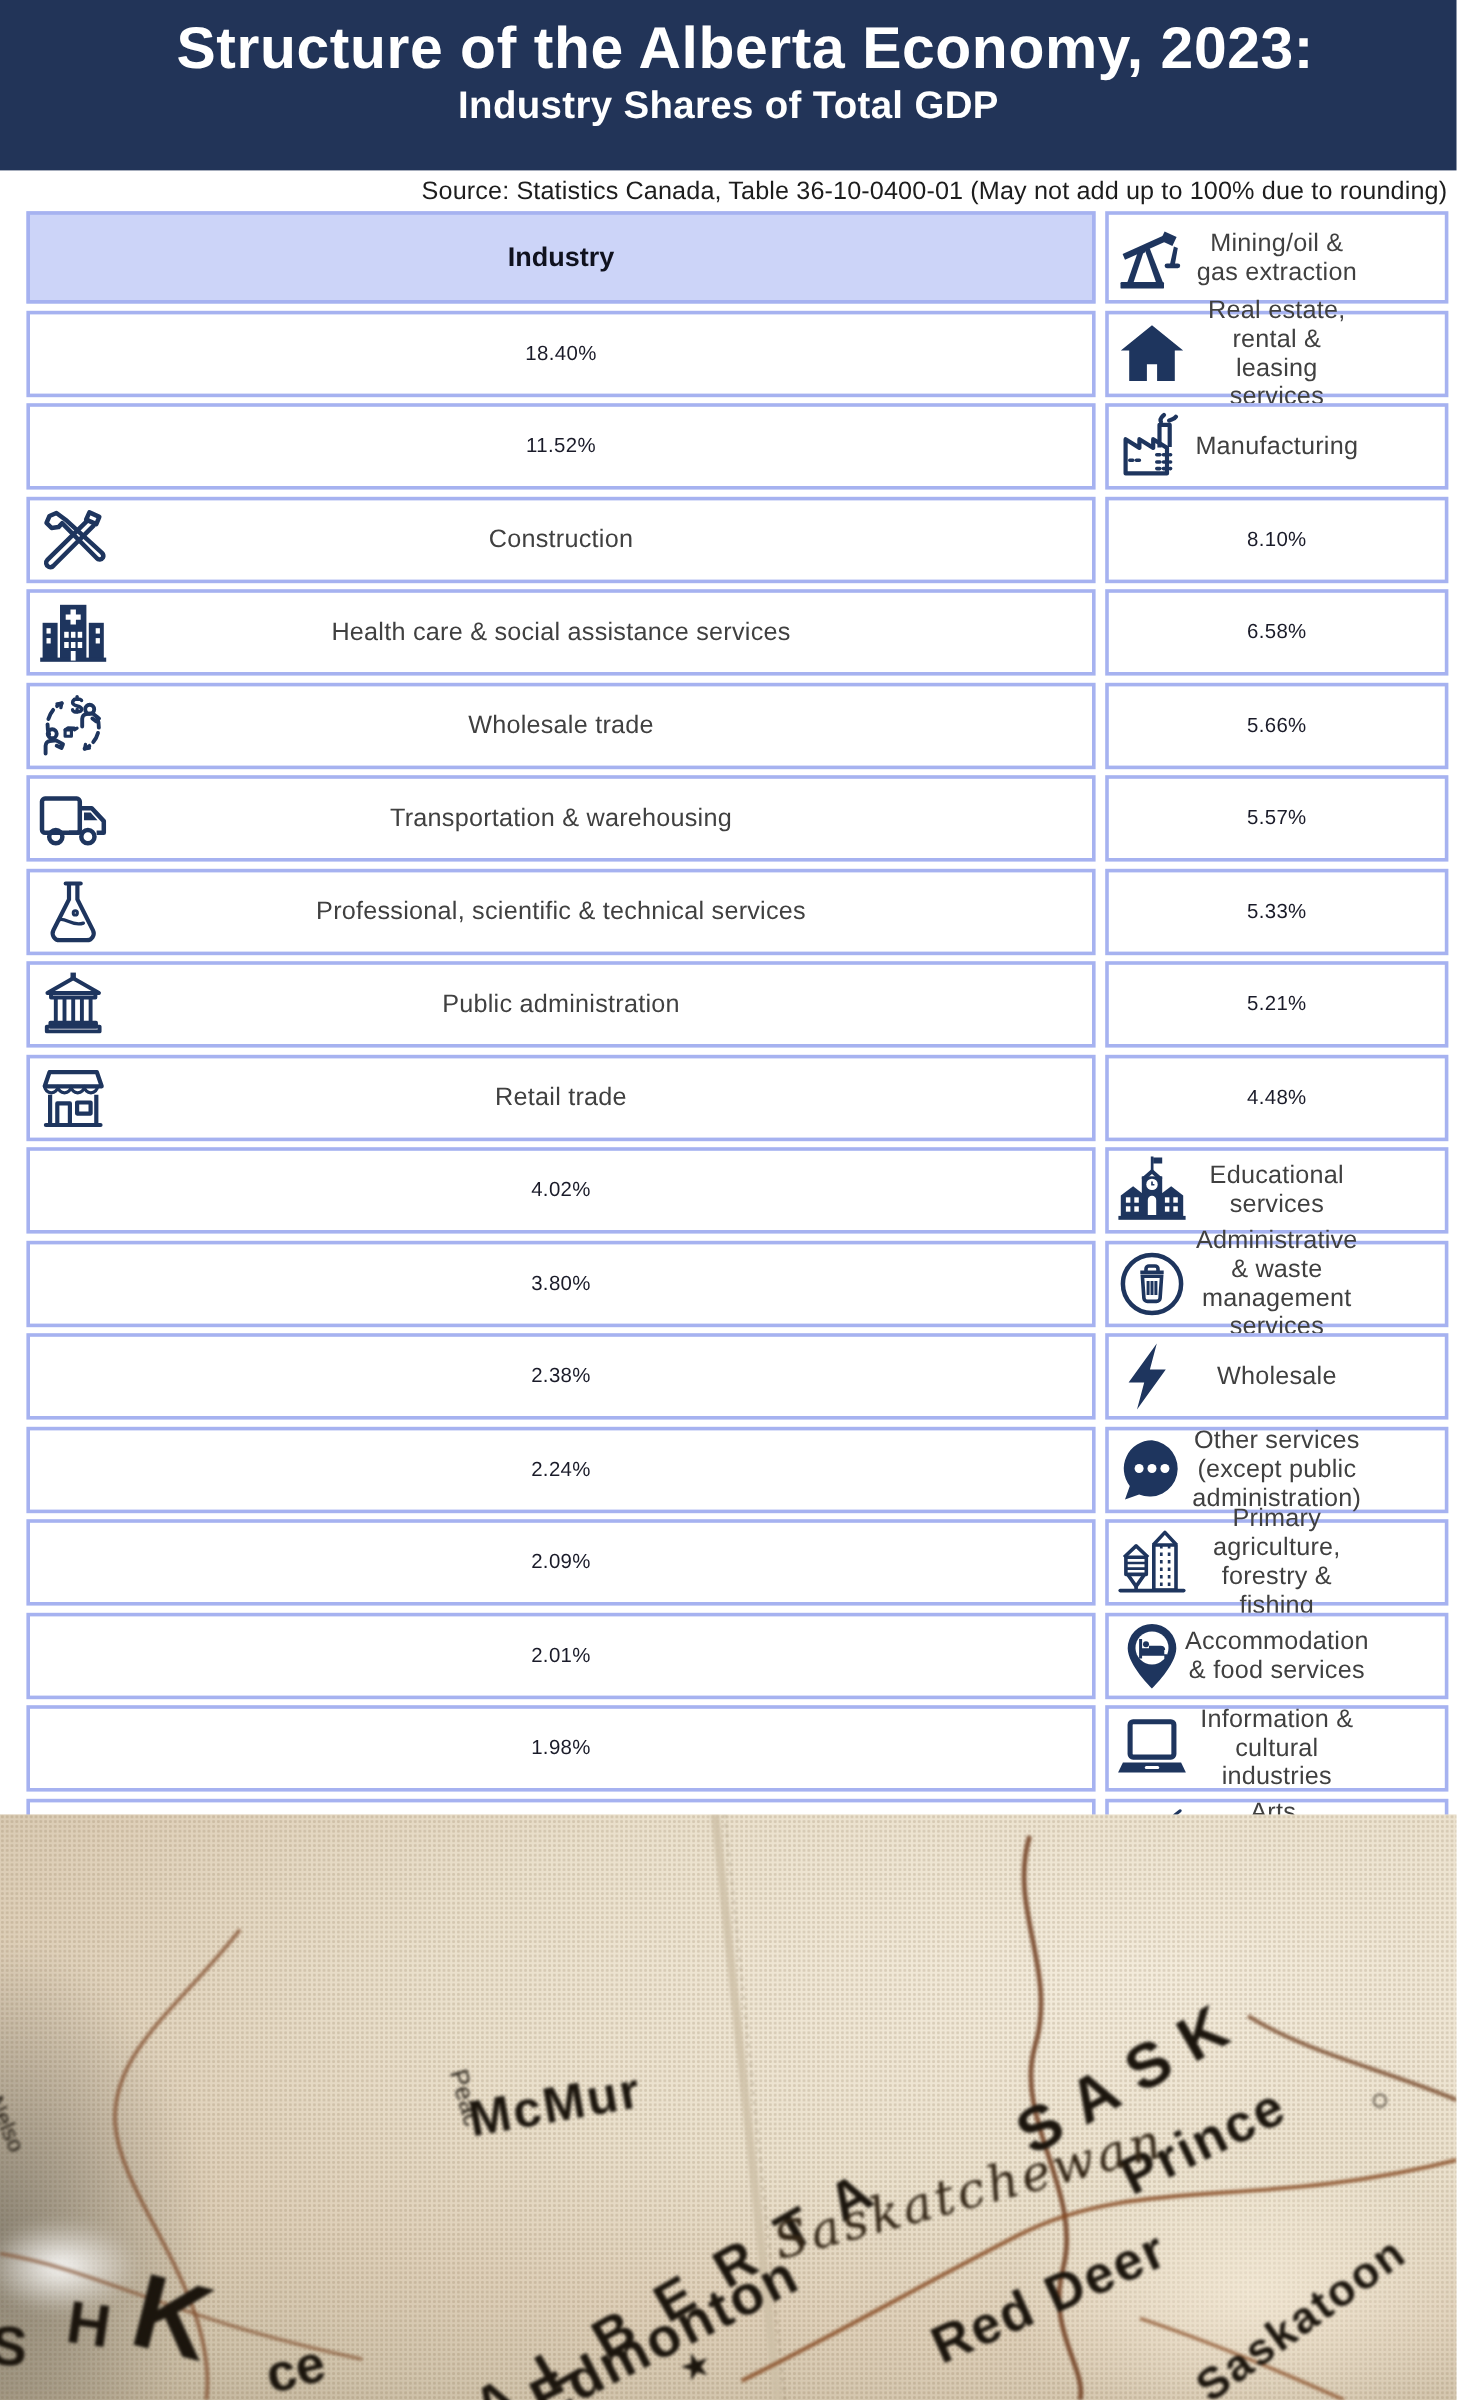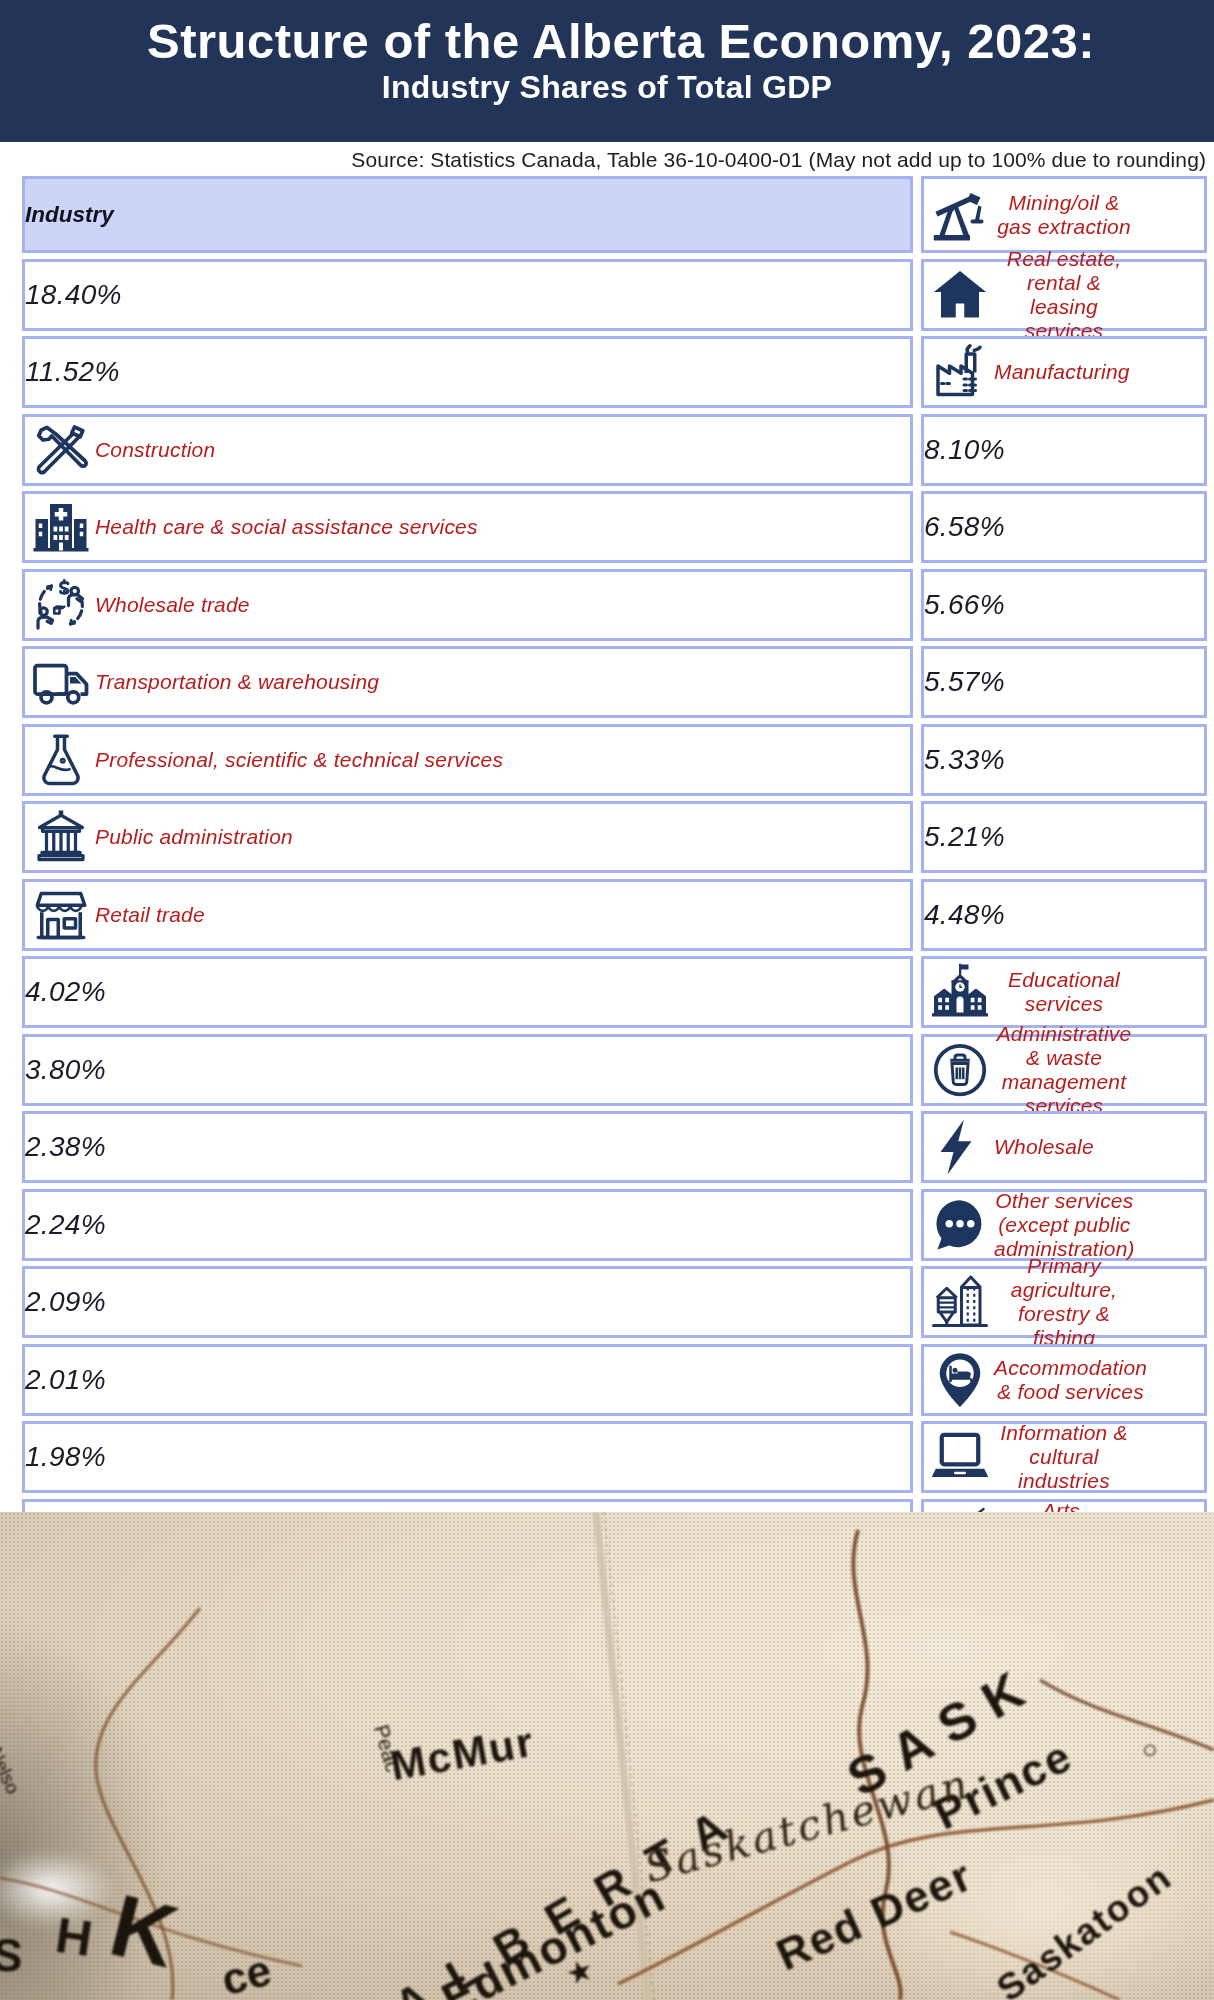--- a/index.html
+++ b/index.html
@@ -10,29 +10,29 @@
   .band h1{margin:0;padding-top:13px;text-align:center;color:#fff;font-size:49px;
            font-weight:800;letter-spacing:.5px;padding-left:28px;}
   .band h2{margin:0;text-align:center;color:#fff;font-size:32px;font-weight:800;letter-spacing:.3px;}
   
   .source{position:absolute;top:148px;right:8px;font-size:21px;color:#1d1d1d;letter-spacing:.1px;}
   
   .gdp-table{position:absolute;left:22px;top:176px;width:1185px;display:grid;
              grid-template-columns:891px 286px;column-gap:8px;row-gap:5.5px;
              grid-template-rows:77px;grid-auto-rows:72px;}
   .cell{box-sizing:border-box;border:3px solid var(--peri);background:rgba(255,255,255,.94);
-        display:flex;align-items:center;justify-content:flex-start;font-style:italic;}
+        display:flex;align-items:center;justify-content:center;}
   .cell.head{background:var(--lav);}
   .head-lbl{font-size:22.5px;font-weight:700;color:#10121f;}
   .ind{position:relative;}
   .icon{position:absolute;left:6px;top:50%;transform:translateY(-50%);
         width:60px;height:62px;color:var(--navy-icon);display:flex;align-items:center;justify-content:center;}
   .icon svg{width:100%;height:100%;}
-  .lbl{font-size:21px;color:#b91c1c;letter-spacing:.2px;text-align:center;padding:0 70px;}
-  .val{font-size:28px;color:#1a1b29;letter-spacing:.3px;}
+  .lbl{font-size:21px;color:#404040;letter-spacing:.2px;text-align:center;padding:0 70px;}
+  .val{font-size:17px;color:#1a1b29;letter-spacing:.3px;}
   
   .map{position:absolute;left:0;top:1512px;width:1214px;height:488px;overflow:hidden;
        background:radial-gradient(120% 95% at 78% 28%, #f3ebdb 0%, #eae0cc 40%, #decfb8 65%, #cfc2aa 85%, #bdb098 100%);}
   .map .dots{position:absolute;inset:0;opacity:.33;
        background-image:radial-gradient(rgba(115,90,55,.55) 1px, transparent 1.45px);
        background-size:4px 4px;}
   .shade-left{position:absolute;left:-70px;top:40px;width:430px;height:460px;
        background:radial-gradient(58% 75% at 14% 68%, rgba(88,84,74,.6), transparent 72%);filter:blur(10px);}
   .glow{position:absolute;left:-14px;top:338px;width:130px;height:78px;border-radius:50%;
        background:radial-gradient(rgba(255,255,255,.95), transparent 70%);filter:blur(6px);}

